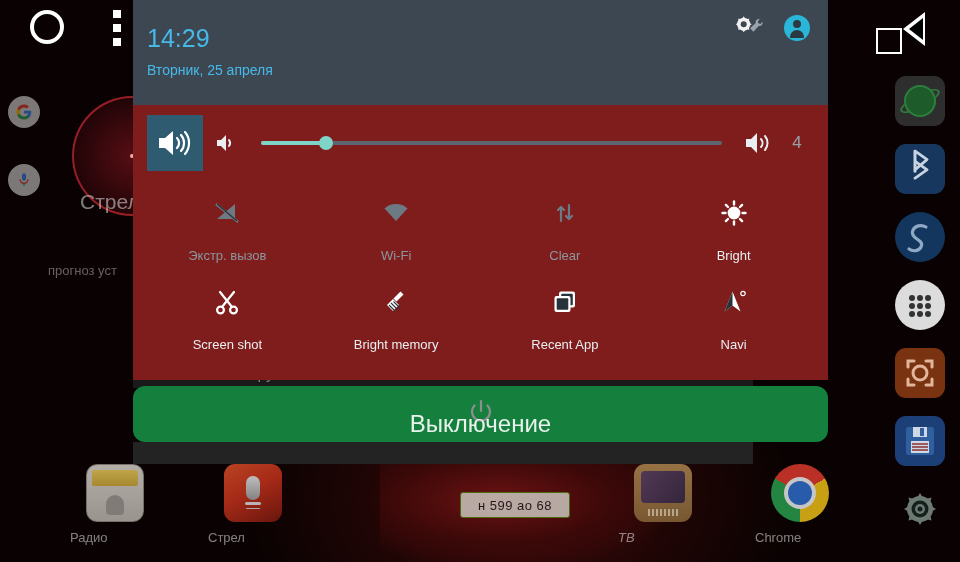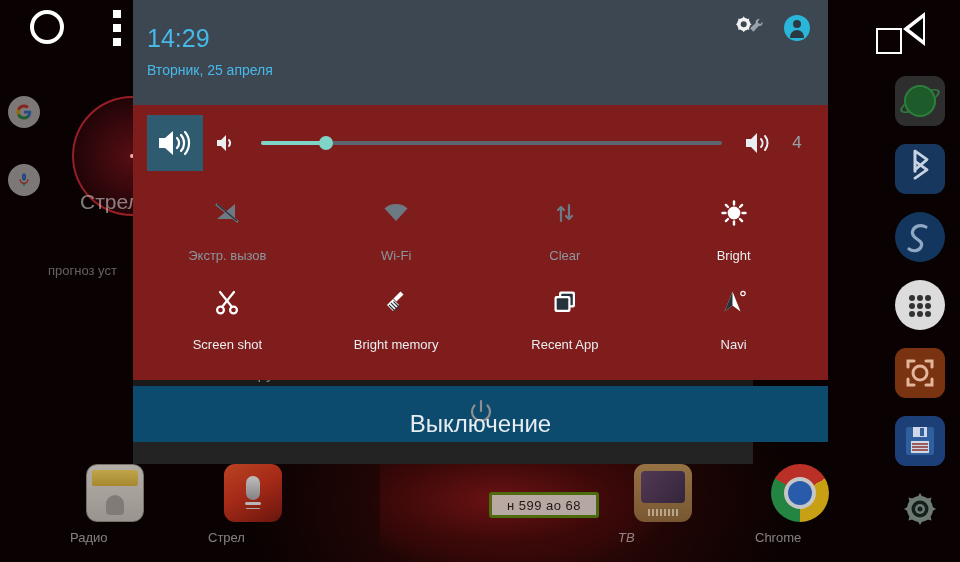--- a/index.html
+++ b/index.html
@@ -19,25 +19,24 @@
       radial-gradient(ellipse 260px 180px at 140px 120px, #2a0808 0%, #120303 60%, #060101 100%),
       radial-gradient(ellipse 300px 200px at 820px 470px, #1a1008 0%, #0a0604 60%, #030202 100%),
       linear-gradient(180deg, #120404 0%, #0a0303 45%, #060303 70%, #040202 100%);
   }
   .wp-car {
     position:absolute; left:380px; top:430px; width:400px; height:132px;
     background:radial-gradient(ellipse 210px 80px at 120px 70px, #6b1212 0%, #3a0808 55%, rgba(10,2,2,0) 85%);
   }
   .wp-plate {
     position:absolute; left:460px; top:492px; width:110px; height:26px;
-    background:#c9c4bd; border-radius:3px; border:3px solid #4d7c0f;
+    background:#c9c4bd; border-radius:3px; border:1px solid #4d7c0f;
     color:#1a1a1a; font-size:13px; letter-spacing:.5px;
     display:flex; align-items:center; justify-content:center;
     opacity:.85;
-    margin-left:29px;
   }
   .wp-radar {
     position:absolute; left:72px; top:96px; width:120px; height:120px;
     border-radius:50%;
     border:2px solid rgba(190,40,50,.75);
     background:radial-gradient(circle at 50% 50%, rgba(150,25,35,.55) 0%, rgba(80,10,18,.45) 60%, rgba(30,4,8,.25) 100%);
   }
   .wp-radar::after {
     content:""; position:absolute; left:50%; top:50%; width:50px; height:2px;
     background:linear-gradient(90deg, rgba(255,170,170,.9), rgba(255,120,120,0));
@@ -169,21 +168,21 @@
   .notif-strip {
     position:absolute; left:133px; top:360px; width:620px; height:28px;
     background:#1a1a1a; color:rgba(220,220,220,.5); font-size:16px;
     display:flex; align-items:center; padding-left:100px; overflow:hidden;
   }
   .notif-plus { position:absolute; left:110px; color:rgba(220,220,220,.5); font-size:17px; }
 
   
   .power-bar {
     position:absolute; left:133px; top:386px; width:695px; height:56px;
-    background:#0c4a6e; display:flex; align-items:center; justify-content:center;
+    background:#15803d; display:flex; align-items:center; justify-content:center;border-radius:12px;
   }
   .power-inner { position:relative; text-align:center; }
   .power-label {
     position:absolute; left:50%; top:12px; transform:translateX(-50%);
     color:#ffffff; font-size:24px; white-space:nowrap; opacity:.9;
   }
   .strip-below {
     position:absolute; left:133px; top:442px; width:620px; height:22px; background:#232323;
   }
 </style>

